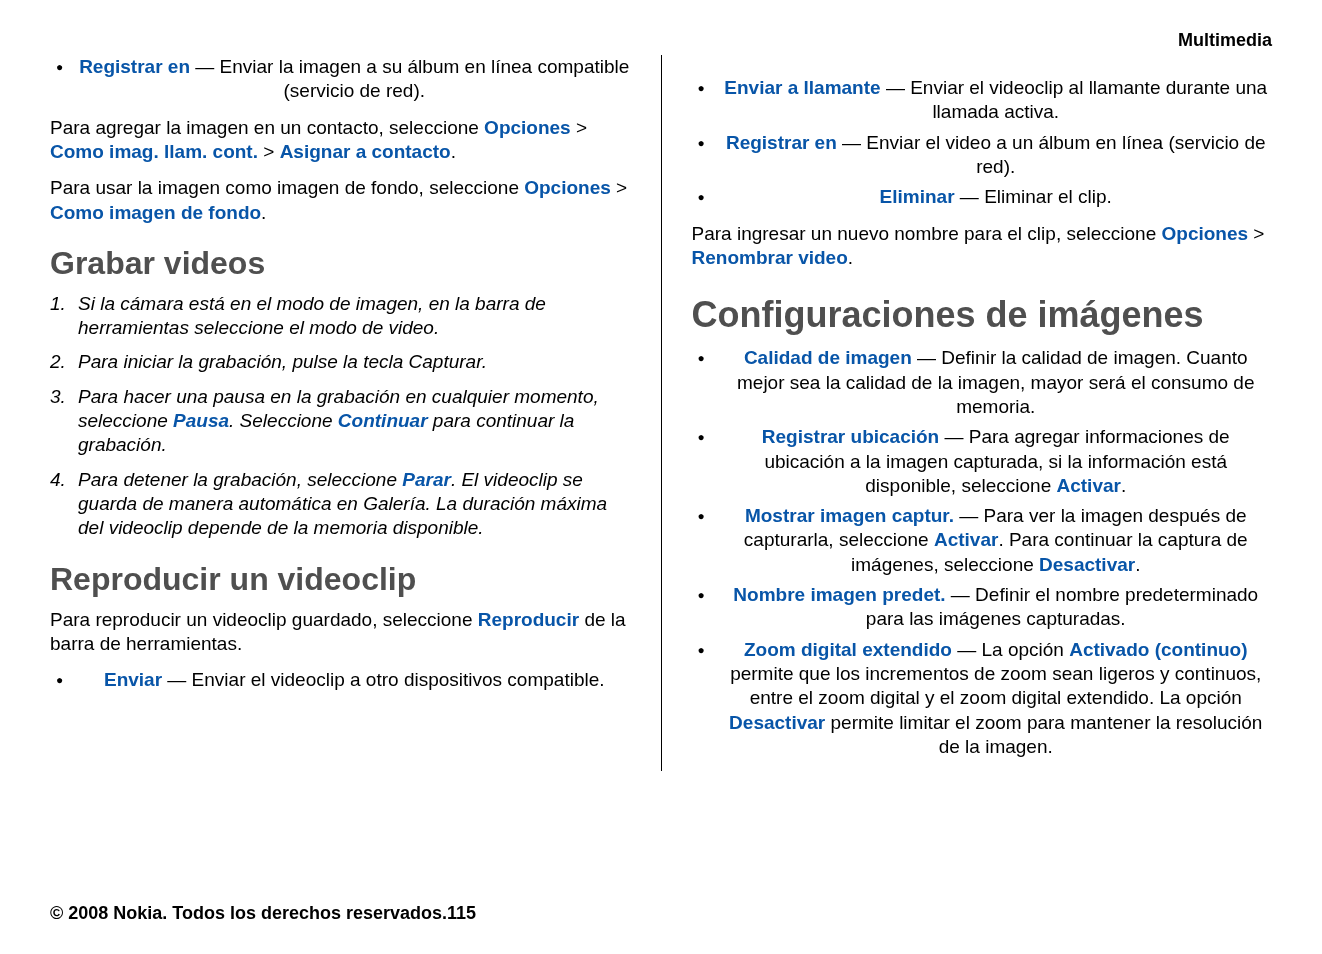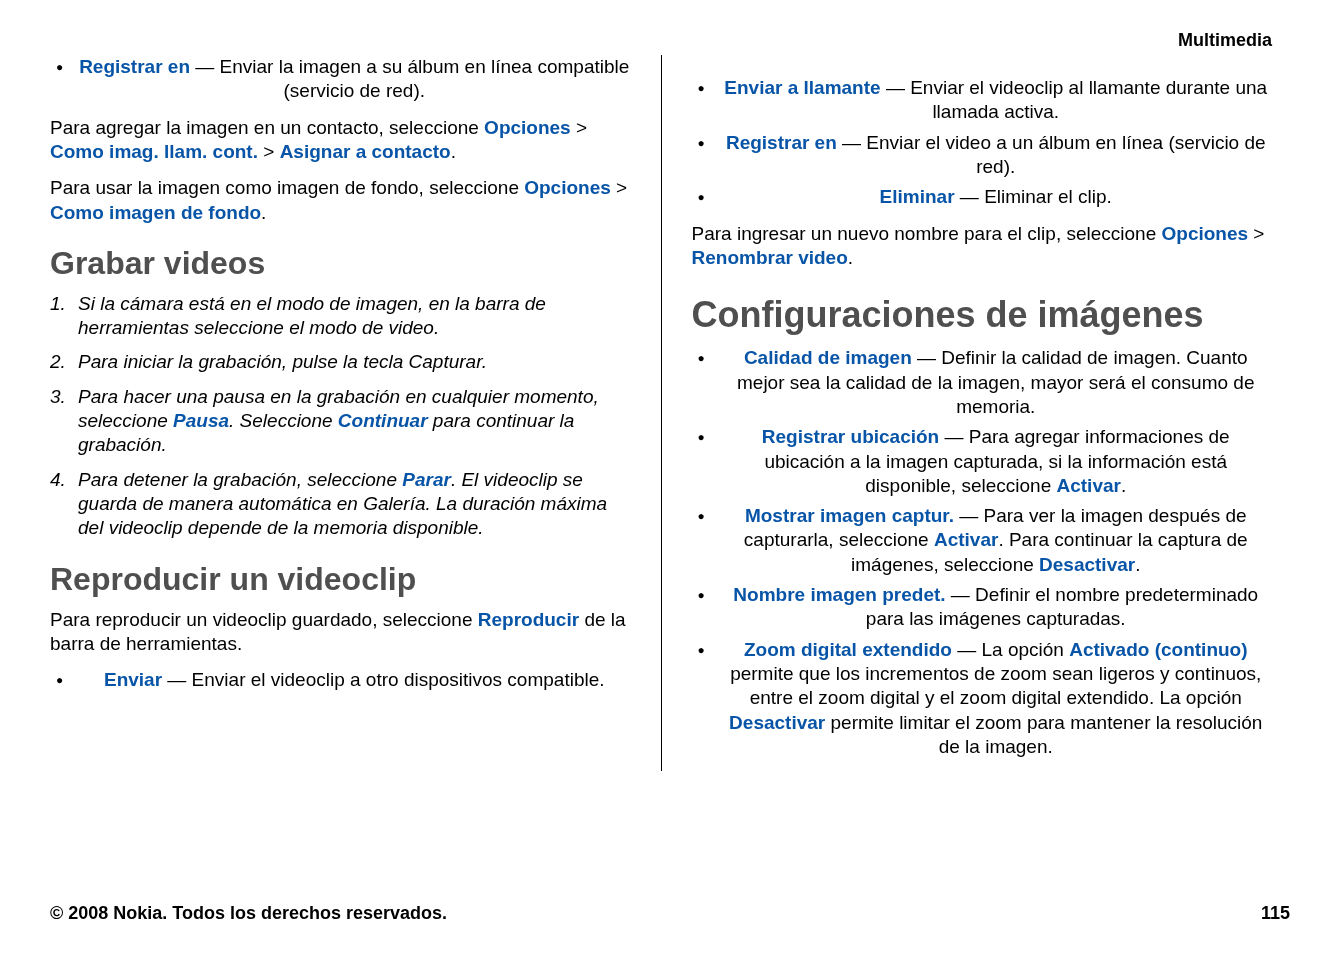--- a/index.html
+++ b/index.html
@@ -95,21 +95,20 @@
     position: absolute;
     left: 0;
     top: 0;
   }
   .footer {
     position: absolute;
     left: 50px;
     right: 32px;
     bottom: 30px;
     display: flex;
-    justify-content: space-between;
     font-weight: bold;
     font-size: 18px;
   }
 </style>
 </head>
 <body>
 
 <div class="page">
   <div class="header">
     <span>Multimedia</span>

